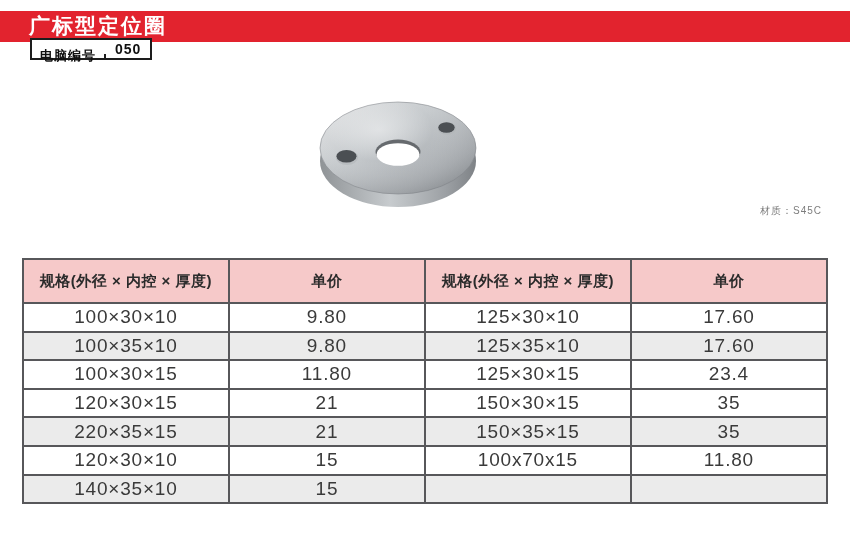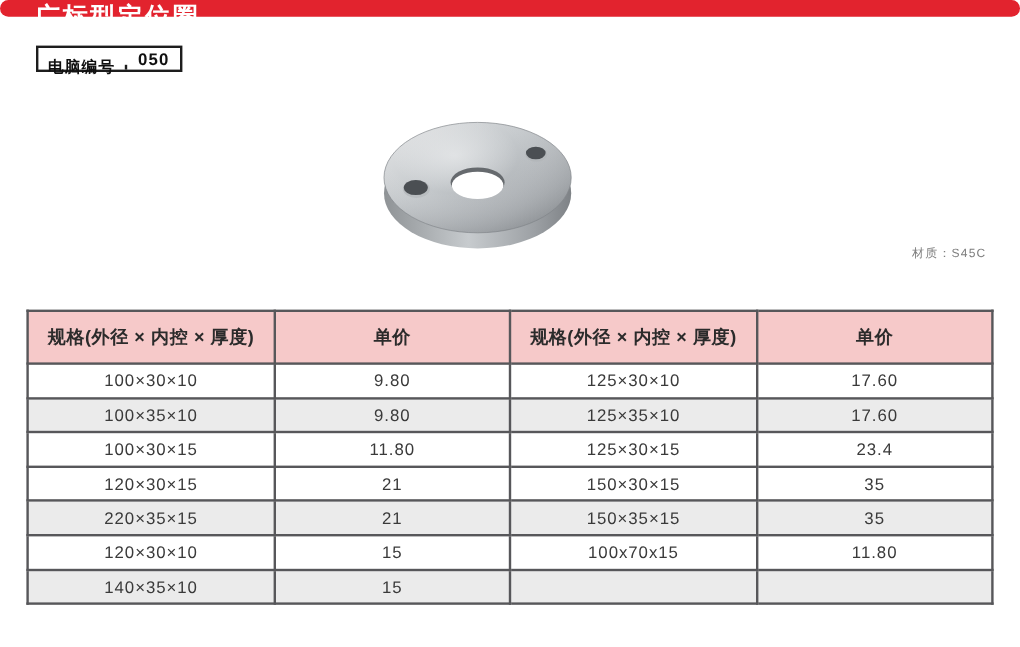--- a/index.html
+++ b/index.html
@@ -12,23 +12,22 @@
   }
   *{margin:0;padding:0;box-sizing:border-box;}
   html,body{width:850px;height:539px;}
   body{
     position:relative;
     background:#ffffff;
     font-family:"Liberation Sans","DejaVu Sans",sans-serif;
     overflow:hidden;
   }
   .banner{
-    position:absolute;left:0;top:0;width:850px;height:14px;
+    position:absolute;left:0;top:11px;width:850px;height:31px;
     background:var(--banner-red);
-    border-radius:12px;
   }
   .banner h1{
     color:#ffffff;font-size:21px;font-weight:bold;
     line-height:30px;padding-left:29px;letter-spacing:2px;
   }
   .code-box{
     position:absolute;left:30px;top:38px;
     display:inline-flex;align-items:stretch;
     border:2px solid #1d1d1d;background:#ffffff;height:22px;
   }
@@ -60,21 +59,21 @@
   table.price-table th,
   table.price-table td{
     border:2px solid var(--table-border);
     text-align:center;vertical-align:middle;
   }
   table.price-table th{
     height:44px;background:var(--header-pink);
     font-size:15px;font-weight:bold;color:#2b2b2b;letter-spacing:0.5px;margin-top:38px;
   }
   table.price-table td{
-    height:28.6px;font-size:14px;color:var(--text-dark);
+    height:28.6px;font-size:19px;color:var(--text-dark);
     letter-spacing:0.8px;background:#ffffff;
   }
   table.price-table tr.row-alt td{background:var(--row-alt-gray);text-align:center;}
 </style>
 </head>
 <body>
 
 <div>
 
   <header class="banner">

